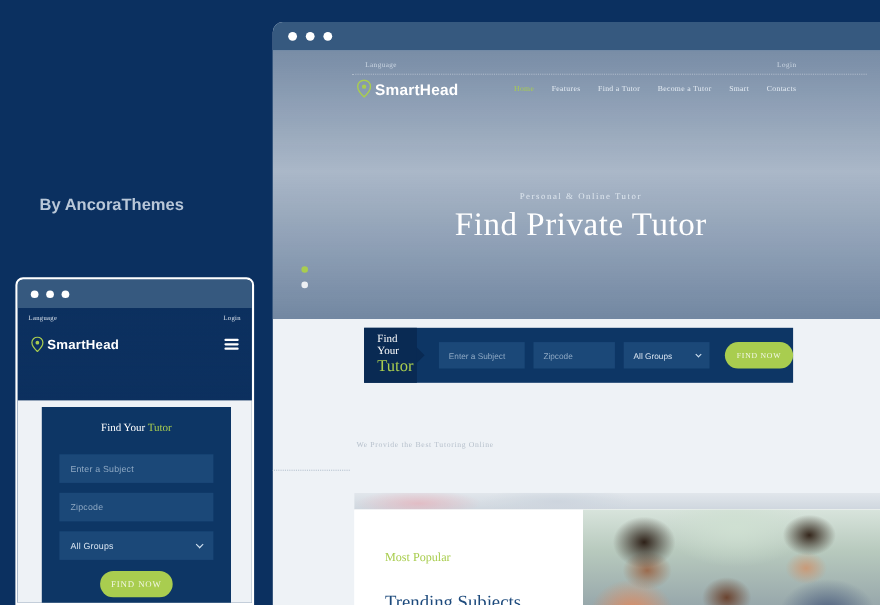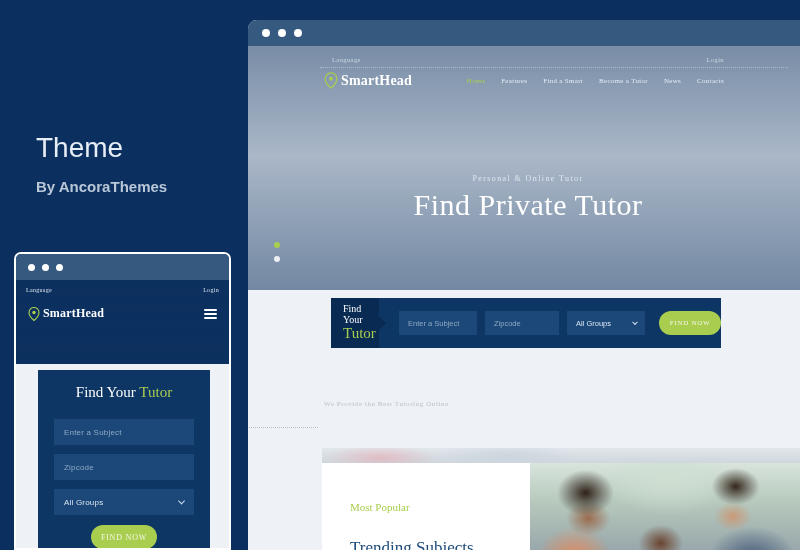--- a/index.html
+++ b/index.html
@@ -106,39 +106,39 @@
   .m-topbar span { color: #d9e2ec; font-size: 6px; letter-spacing: .3px; font-family: "Liberation Serif", serif; }
   .m-logo-row {
     position: absolute; top: 26px; left: 0; right: 0;
     display: flex; align-items: center; justify-content: space-between;
     padding: 0 12px;
     z-index: 3;
   }
   .logo-wrap { display: flex; align-items: center; gap: 3px; }
   .logo-text {
     color: #ffffff;
-    font-family: Liberation Serif, serif;
+    font-family: Liberation Sans, sans-serif;
     font-weight: bold;
     letter-spacing: .2px;
   }
   .burger { display: flex; flex-direction: column; gap: 2px; }
   .burger i { display: block; width: 13px; height: 2px; background: #fff; border-radius: 1px; }
 
   .m-search-panel {
     position: absolute;
     left: 22px; top: 116px;
     width: 172px;
     background: #0d3665;
     padding: 14px 16px 18px;
     z-index: 4;
   }
   .m-search-title {
     text-align: center;
     font-family: "Liberation Serif", serif;
-    font-size: 15px;
+    font-size: 10px;
     color: #ffffff;
     margin-bottom: 18px;
   }
   .m-search-title em { font-style: normal; color: #a9cd4f; }
   .m-field {
     height: 26px;
     background: #1b4878;
     margin-bottom: 9px;
     display: flex; align-items: center;
     padding: 0 10px;
@@ -392,21 +392,20 @@
       linear-gradient(180deg, #d8e4dc 0%, #b7c9bd 36%, #8b9aa4 100%);
   }
 </style>
 </head>
 <body>
 
 <div class="left-panel">
   <div class="promo-title">
     <br>
   </div>
-  <div class="promo-sub">Theme</div>
   <div class="promo-by">By AncoraThemes</div>
 </div>
 
 <div class="mobile-mock">
 
   <div class="mobile-chrome">
     <span class="dot"></span>
     <span class="dot"></span>
     <span class="dot"></span>
   </div>
@@ -473,23 +472,23 @@
       <div class="logo-wrap">
         <svg width="14" height="17" viewBox="0 0 24 28">
           <path d="M12 1C6.5 1 2 5.4 2 10.9c0 7.4 10 16.1 10 16.1s10-8.7 10-16.1C22 5.4 17.5 1 12 1z" fill="none" stroke="#a9cd4f" stroke-width="2.2"></path>
           <circle cx="12" cy="11" r="3.4" fill="#a9cd4f"></circle>
         </svg>
         <span class="logo-text" style="font-size:14px">SmartHead</span>
       </div>
       <nav class="d-nav">
         <a class="active">Home</a>
         <a>Features</a>
-        <a>Find a Smart</a>
+        <a>Find a Tutor</a>
         <a>Become a Tutor</a>
-        <a>News</a>
+        <a>Smart</a>
         <a>Contacts</a>
       </nav>
     </div>
 
     <div class="hero-center">
       <div class="hero-sub">Personal &amp; Online Tutor</div>
       <div class="hero-title">Find Private Tutor</div>
     </div>
 
     <div class="slider-dots">

